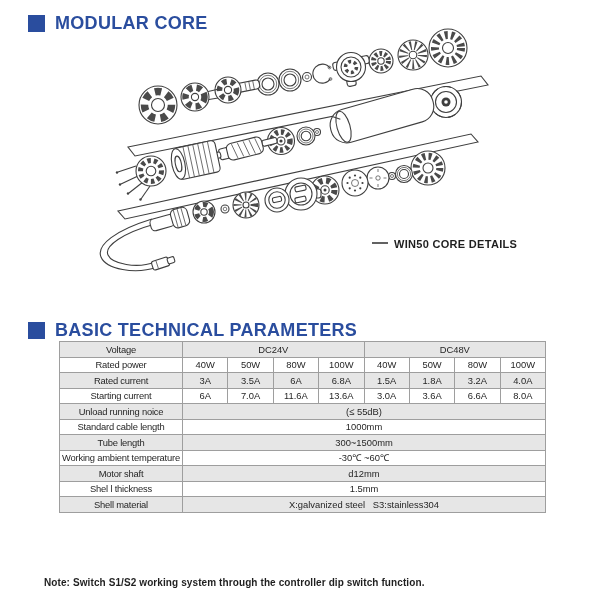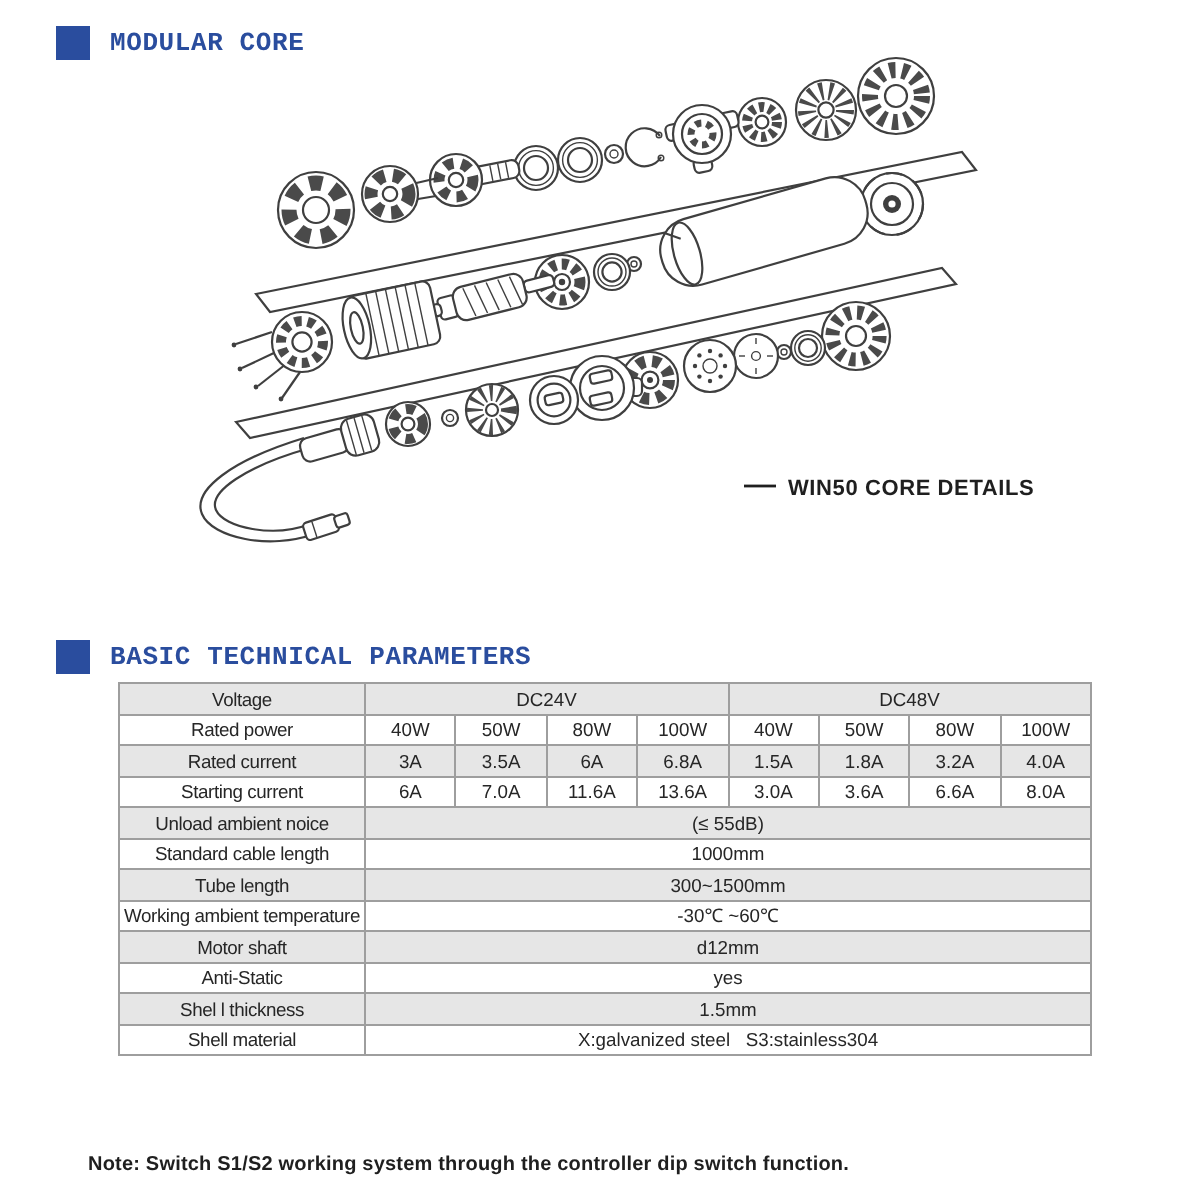--- a/index.html
+++ b/index.html
@@ -6,22 +6,22 @@
   body{
     width:600px;height:600px;background:#fff;position:relative;overflow:hidden;
     font-family:"Liberation Sans",sans-serif;
     -webkit-font-smoothing:antialiased;
   }
   .section-header{position:absolute;display:flex;align-items:center;gap:10px;}
   #hdr1{left:28px;top:13px;}
   #hdr2{left:28px;top:304px;margin-top:16px;}
   .sq{width:17px;height:17px;background:var(--accent,#2A4D9E);flex:0 0 auto;}
   .section-title{
-    font-size:13px;font-weight:700;color:var(--accent,#2A4D9E);
-    letter-spacing:.3px;white-space:nowrap;font-family:Liberation Mono, monospace;
+    font-size:18px;font-weight:700;color:var(--accent,#2A4D9E);
+    letter-spacing:.3px;white-space:nowrap;
   }
   svg.diagram{position:absolute;left:0;top:0;width:600px;height:300px;}
   svg text{font-family:"Liberation Sans",sans-serif;}
   .wf{fill:#fff;stroke:#3f3f3f;stroke-width:1.1;}
   .ln{fill:none;stroke:#3f3f3f;stroke-width:1.1;}
   .th{fill:none;stroke:#4a4a4a;}
   .fine{fill:none;stroke:#3f3f3f;stroke-width:.7;}
   .table-wrap{position:absolute;left:59px;top:341px;width:487px;}
   table{border-collapse:collapse;table-layout:fixed;width:487px;border:1.5px solid #8f8f8f;}
   td{
@@ -321,42 +321,38 @@
             <td>6A</td>
             <td>7.0A</td>
             <td>11.6A</td>
             <td>13.6A</td>
             <td>3.0A</td>
             <td>3.6A</td>
             <td>6.6A</td>
             <td>8.0A</td>
           </tr>
           <tr>
-            <td class="label-cell">Unload ambient noice</td>
+            <td class="label-cell">Unload running noice</td>
             <td colspan="8">(≤ 55dB)</td>
           </tr>
           <tr>
             <td class="label-cell">Standard cable length</td>
             <td colspan="8">1000mm</td>
           </tr>
           <tr>
             <td class="label-cell">Tube length</td>
             <td colspan="8">300~1500mm</td>
           </tr>
           <tr>
             <td class="label-cell">Working ambient temperature</td>
             <td colspan="8">-30℃ ~60℃</td>
           </tr>
           <tr>
             <td class="label-cell">Motor shaft</td>
             <td colspan="8">d12mm</td>
-          </tr>
-          <tr>
-            <td class="label-cell">Anti-Static</td>
-            <td colspan="8">yes</td>
           </tr>
           <tr>
             <td class="label-cell">Shel l thickness</td>
             <td colspan="8">1.5mm</td>
           </tr>
           <tr>
             <td class="label-cell">Shell material</td>
             <td colspan="8">X:galvanized steel&nbsp;&nbsp;&nbsp;S3:stainless304</td>
           </tr>
         </tbody>

